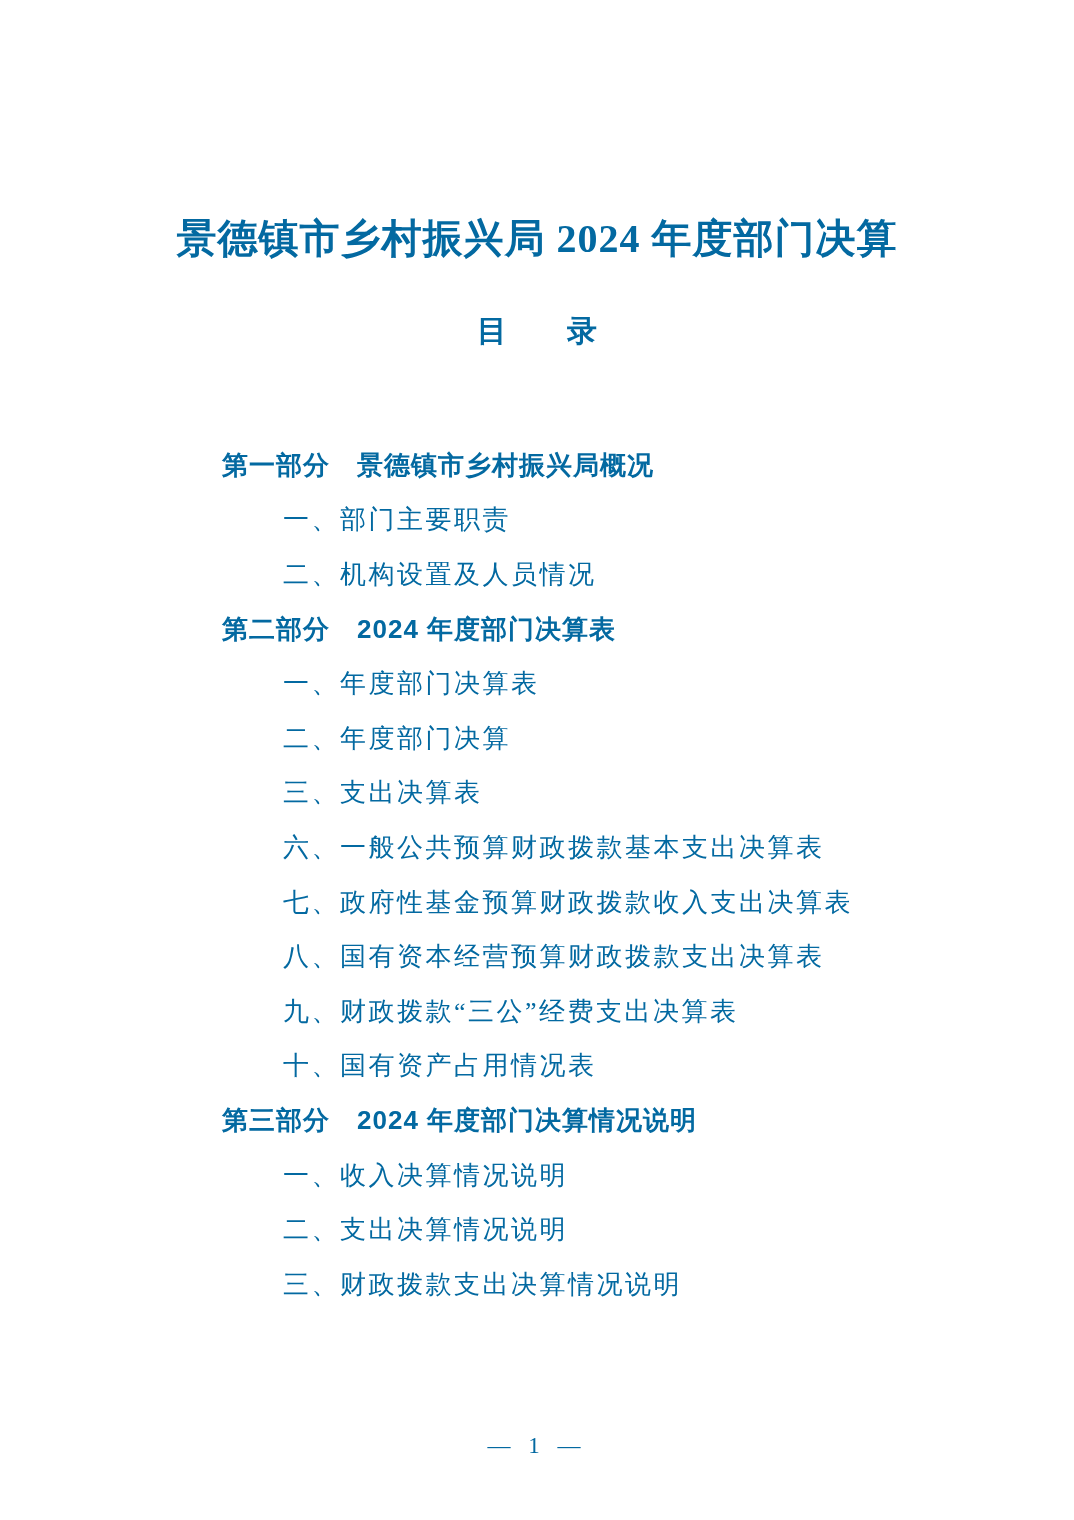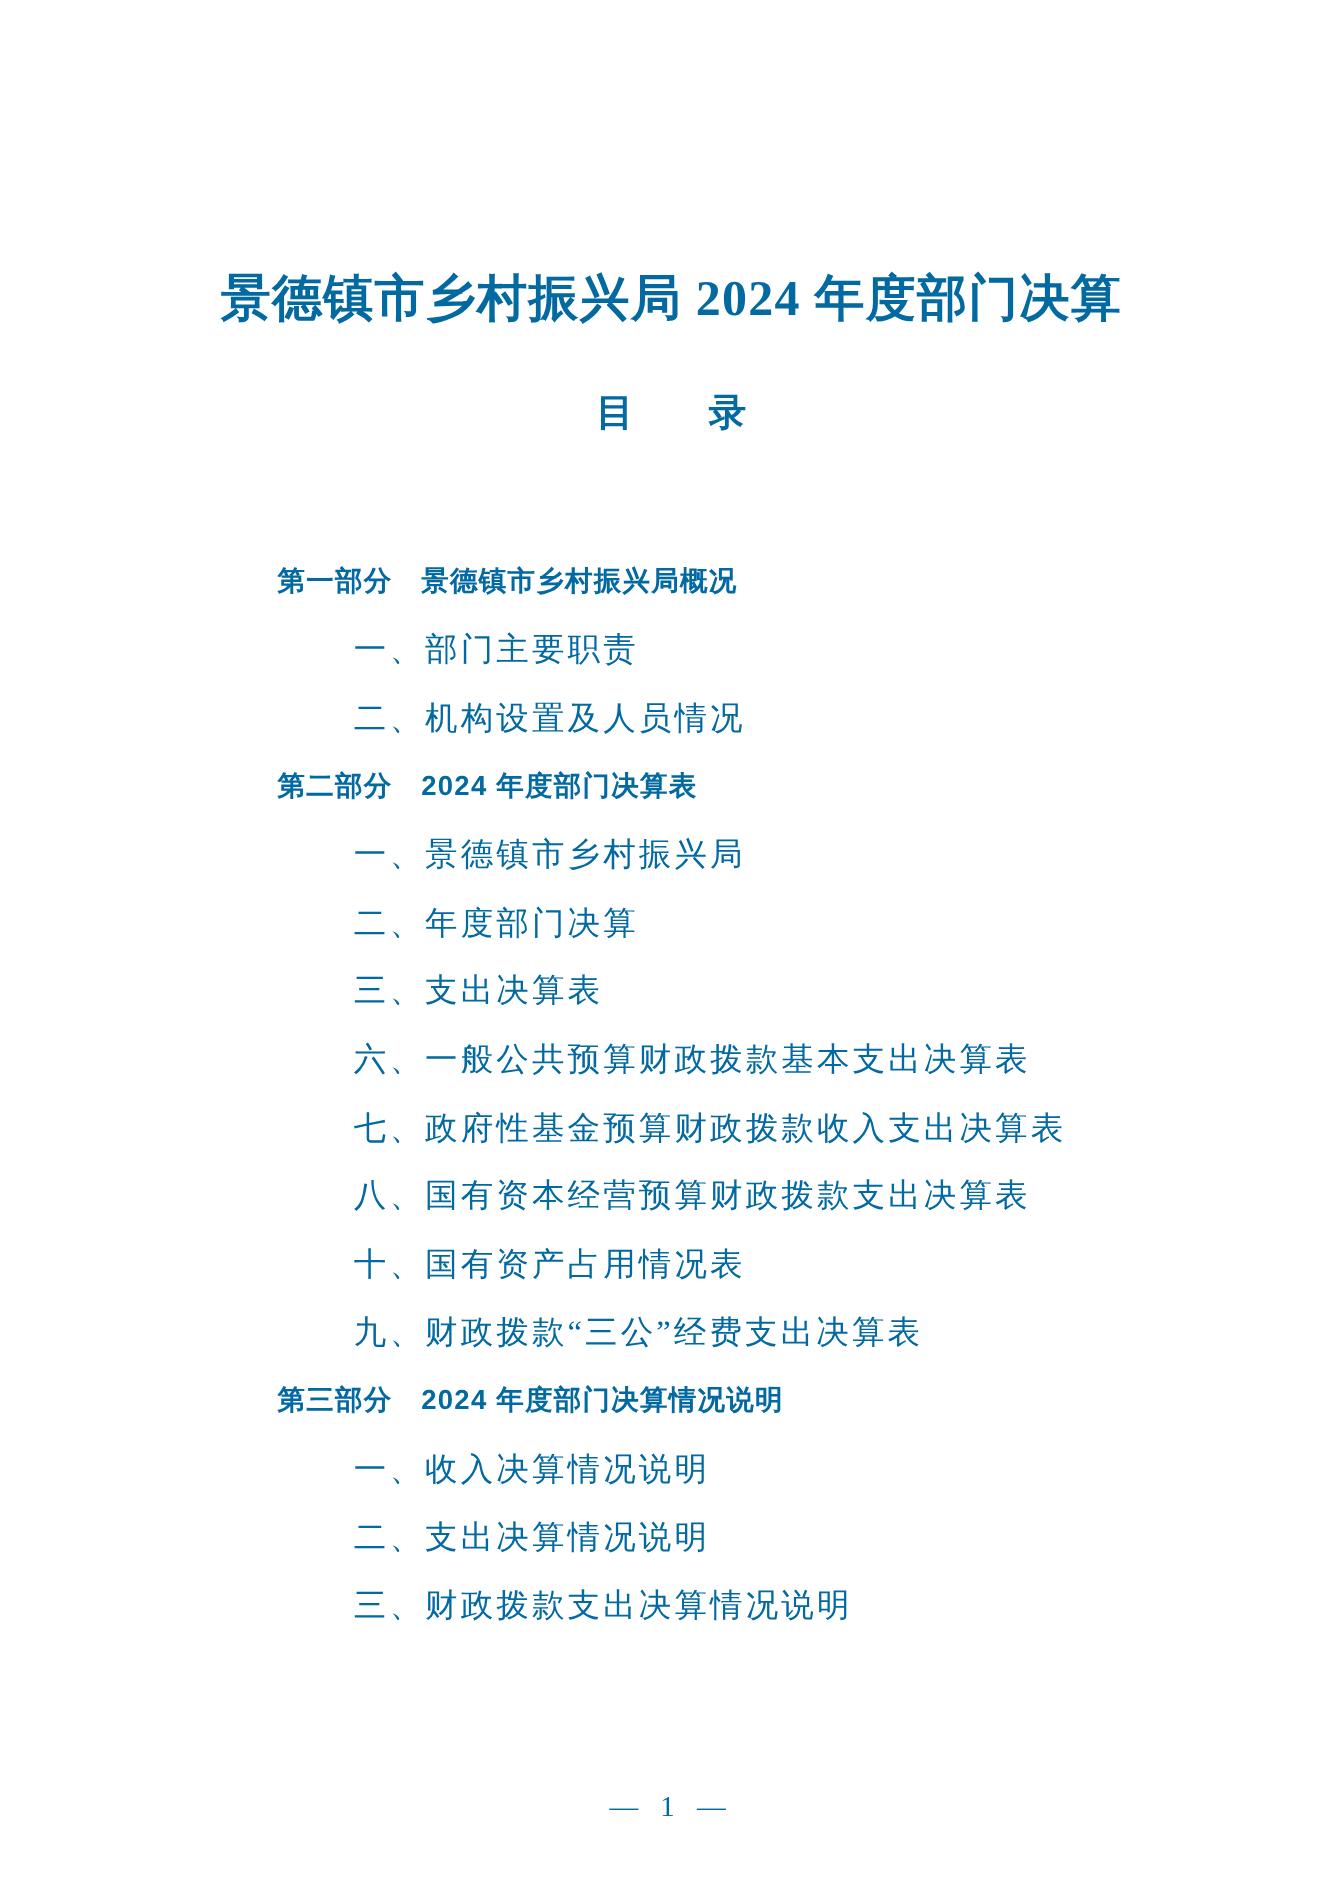--- a/index.html
+++ b/index.html
@@ -51,21 +51,21 @@
   }
   .toc-line {
     height: 54.6px;
     display: flex;
     align-items: center;
     white-space: pre;
   }
   .toc-part {
     font-family: "Liberation Sans", "DejaVu Sans", sans-serif;
     font-weight: 700;
-    font-size: 22px;
+    font-size: 26px;
     letter-spacing: 1px;
   }
   .toc-item {
     font-family: "Liberation Serif", "DejaVu Serif", serif;
     font-weight: 400;
     font-size: 26px;
     letter-spacing: 2.5px;
     padding-left: 61px;
   }
   .page-footer {
@@ -93,37 +93,37 @@
   <div class="toc">
 
     <div class="toc-line toc-part">第一部分　景德镇市乡村振兴局概况</div>
 
     <div class="toc-line toc-item">一、部门主要职责</div>
 
     <div class="toc-line toc-item">二、机构设置及人员情况</div>
 
     <div class="toc-line toc-part">第二部分　2024 年度部门决算表</div>
 
-    <div class="toc-line toc-item">一、景德镇市乡村振兴局</div>
+    <div class="toc-line toc-item">一、年度部门决算表</div>
 
     <div class="toc-line toc-item">二、年度部门决算</div>
 
     <div class="toc-line toc-item">三、支出决算表</div>
 
 
 
     <div class="toc-line toc-item">六、一般公共预算财政拨款基本支出决算表</div>
 
     <div class="toc-line toc-item">七、政府性基金预算财政拨款收入支出决算表</div>
 
     <div class="toc-line toc-item">八、国有资本经营预算财政拨款支出决算表</div>
 
+    <div class="toc-line toc-item">九、财政拨款“三公”经费支出决算表</div>
+
     <div class="toc-line toc-item">十、国有资产占用情况表</div>
-
-    <div class="toc-line toc-item">九、财政拨款“三公”经费支出决算表</div>
 
     <div class="toc-line toc-part">第三部分　2024 年度部门决算情况说明</div>
 
     <div class="toc-line toc-item">一、收入决算情况说明</div>
 
     <div class="toc-line toc-item">二、支出决算情况说明</div>
 
     <div class="toc-line toc-item">三、财政拨款支出决算情况说明</div>
 
   </div>

